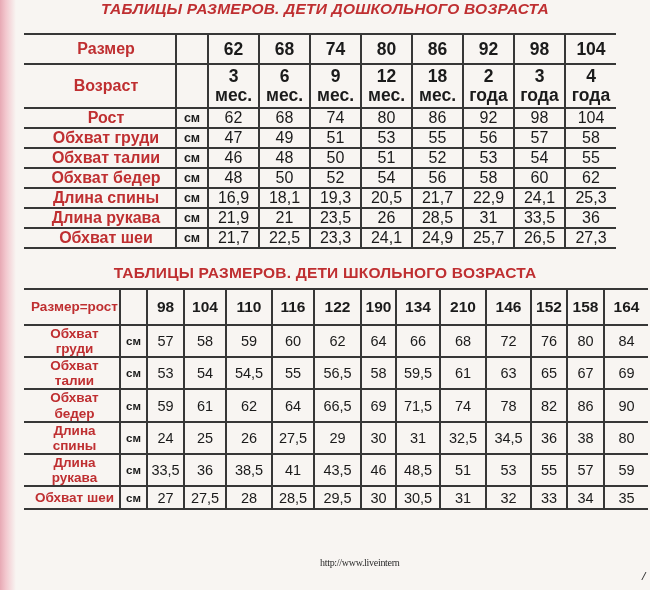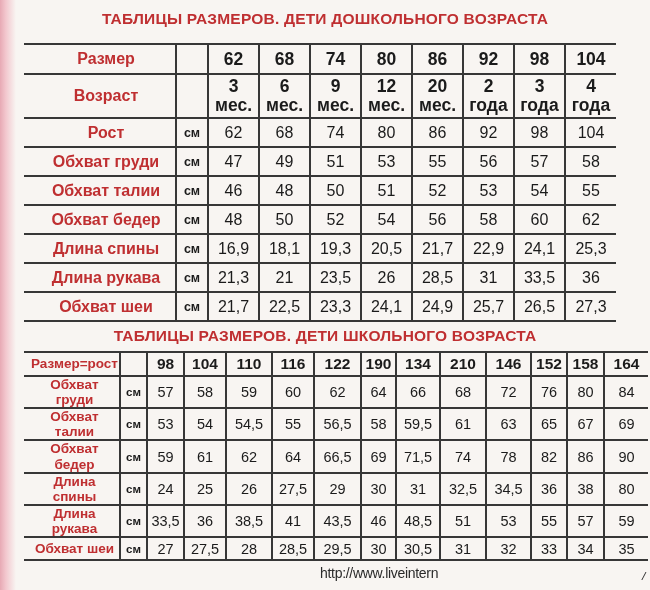--- a/index.html
+++ b/index.html
@@ -21,22 +21,22 @@
     pointer-events:none;
   }
   .page-title{
     color:var(--accent);
     font-weight:bold;
     font-size:15.5px;
     letter-spacing:.2px;
     text-align:center;
     white-space:nowrap;
   }
-  #title1{padding-top:10px;}
-  #title2{margin-top:5px;}
+  #title1{font-style:italic;}
+  #title2{margin-top:15px;}
 
   table{
     border-collapse:collapse;
     table-layout:fixed;
     margin-left:24px;
   }
   #preschool-table{width:592px;margin-top:15px;}
   #school-table{width:622px;margin-top:6px;}
 
   td{
@@ -53,41 +53,41 @@
     font-weight:bold;
     line-height:1.12;
   }
   td.unit-cell,td.value-cell{border-left:2px solid var(--grid);}
   td.value-cell:last-child{border-right:none;}
 
   
   #preschool-table td.label-cell{font-size:16px;padding-left:13px;}
   #preschool-table td.unit-cell{font-size:12.5px;font-weight:bold;}
   #preschool-table td.value-cell{font-size:16px;}
-  #preschool-table tr{height:29px;}
+  #preschool-table tr{height:20px;}
   #preschool-table tr.header-row{height:30px;}
   #preschool-table tr.tall{height:44px;}
   #preschool-table tr.header-row td.value-cell{font-weight:bold;font-size:17.5px;}
   #preschool-table tr.header-row td.value-cell div{line-height:1.1;}
 
   
   #school-table td.label-cell{font-size:13.5px;padding-left:6px;}
   #school-table td.unit-cell{font-size:11.5px;font-weight:bold;}
   #school-table td.value-cell{font-size:14.5px;}
   #school-table tr{height:23px;}
-  #school-table tr.header-row{height:24px;}
+  #school-table tr.header-row{height:36px;}
   #school-table tr.header-row td.value-cell{font-weight:bold;font-size:15.5px;}
 
   .footer{
     position:absolute;right:0;bottom:0;height:36px;width:330px;
   }
   .source-url{
-    position:absolute;left:0;bottom:9px;
-    font-family:Liberation Sans, sans-serif;
-    font-size:14px;color:#2a2a2a;letter-spacing:-.3px;
+    position:absolute;left:0;bottom:22px;
+    font-family:Liberation Serif, serif;
+    font-size:10px;color:#2a2a2a;letter-spacing:-.3px;
     white-space:nowrap;
   }
   .url-tail{
     position:absolute;right:3px;bottom:7px;
     font-family:"Liberation Mono",monospace;
     font-size:10.5px;color:#2a2a2a;
   }
   .watermark{
     position:absolute;right:2px;bottom:3px;
     font-family:"DejaVu Serif",serif;
@@ -148,21 +148,21 @@
         </td>
         <td class="value-cell">
           <div>9</div>
           <div>мес.</div>
         </td>
         <td class="value-cell">
           <div>12</div>
           <div>мес.</div>
         </td>
         <td class="value-cell">
-          <div>20</div>
+          <div>18</div>
           <div>мес.</div>
         </td>
         <td class="value-cell">
           <div>2</div>
           <div>года</div>
         </td>
         <td class="value-cell">
           <div>3</div>
           <div>года</div>
         </td>
@@ -227,21 +227,21 @@
         <td class="value-cell">19,3</td>
         <td class="value-cell">20,5</td>
         <td class="value-cell">21,7</td>
         <td class="value-cell">22,9</td>
         <td class="value-cell">24,1</td>
         <td class="value-cell">25,3</td>
       </tr>
       <tr class="data-row">
         <td class="label-cell">Длина рукава</td>
         <td class="unit-cell">см</td>
-        <td class="value-cell">21,3</td>
+        <td class="value-cell">21,9</td>
         <td class="value-cell">21</td>
         <td class="value-cell">23,5</td>
         <td class="value-cell">26</td>
         <td class="value-cell">28,5</td>
         <td class="value-cell">31</td>
         <td class="value-cell">33,5</td>
         <td class="value-cell">36</td>
       </tr>
       <tr class="data-row">
         <td class="label-cell">Обхват шеи</td>

